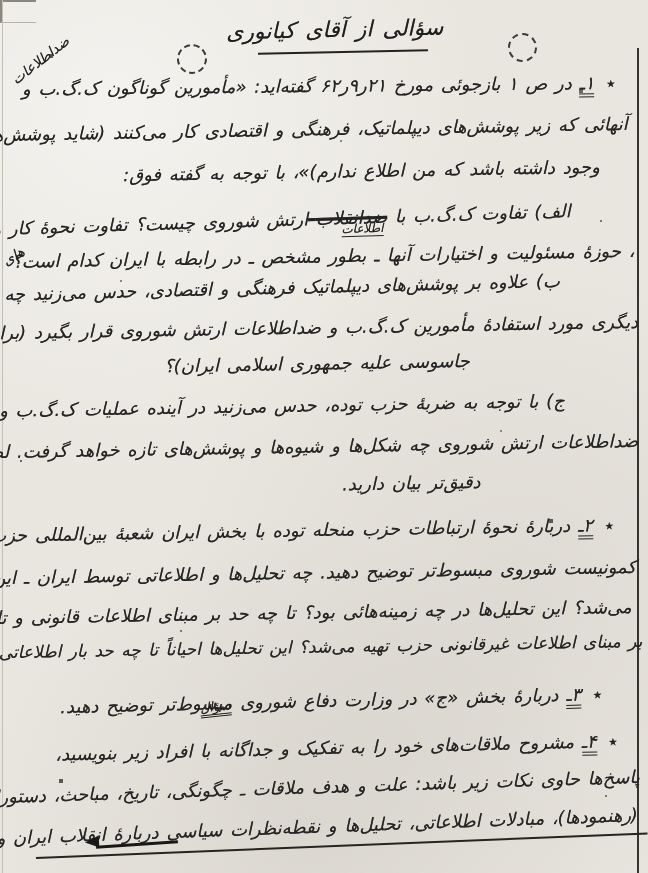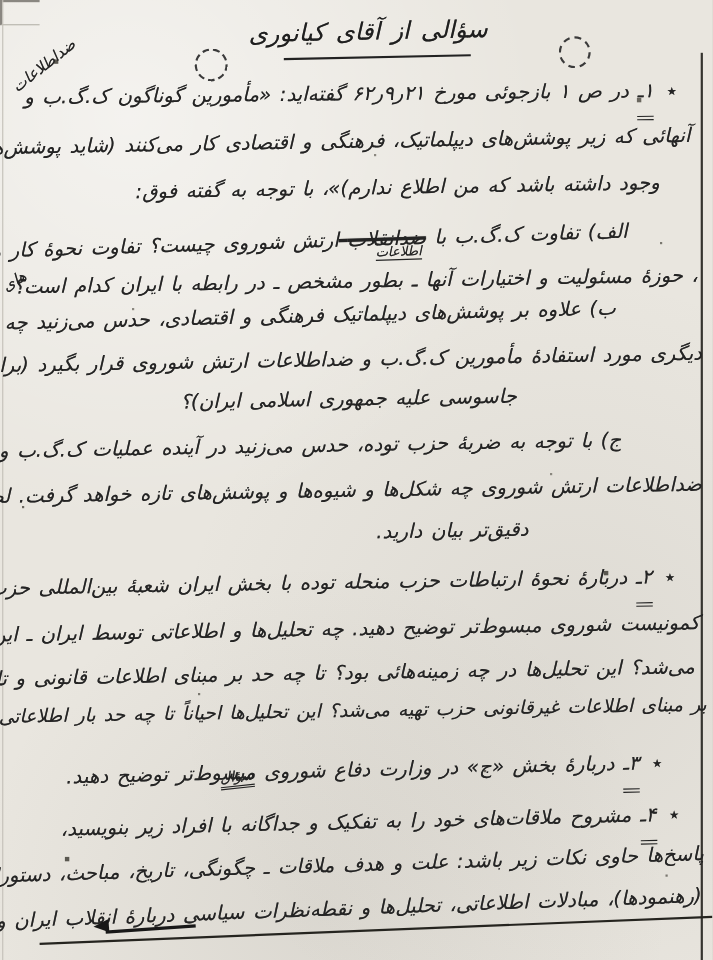--- a/index.html
+++ b/index.html
@@ -47,21 +47,21 @@
   }
   .hole.h1{left:177px;top:44px;width:26px;height:26px;transform:rotate(8deg);border-style:dashed;border-width:2px;}
   .hole.h2{left:508px;top:33px;width:25px;height:25px;border-style:dashed;}
   .corner-mark{
     position:absolute;left:0;top:0;width:34px;height:20px;
     border-left:2px solid #8a8781;border-top:2px solid #8a8781;
     border-bottom:1px solid #b5b2aa;
   }
   .edge-right{position:absolute;left:637px;top:48px;width:2px;height:825px;background:#35342f;}
   .edge-left{position:absolute;left:2px;top:0;width:1px;height:873px;background:#c2bfb7;}
-  .num{border-bottom:4px double #222;padding-bottom:12px;}
+  .num{border-bottom:4px double #222;padding-bottom:0;}
   .star{font-style:normal;font-size:17px;padding-left:4px;}
   .note{
     position:absolute;direction:rtl;font-style:italic;color:#242424;
     text-shadow:0 0 .5px rgba(20,20,20,.5);white-space:nowrap;
   }
   .note.counterintel{left:6px;top:52px;font-size:14px;transform:rotate(-38deg);}
   .note.haye{left:2px;top:248px;font-size:14px;transform:rotate(-30deg);}
   .note.insertion{left:200px;top:699px;font-size:13px;transform:rotate(-6deg);border-bottom:3px double #222;}
   .struck{position:relative;text-decoration:line-through;text-decoration-thickness:3px;}
   .correction{

